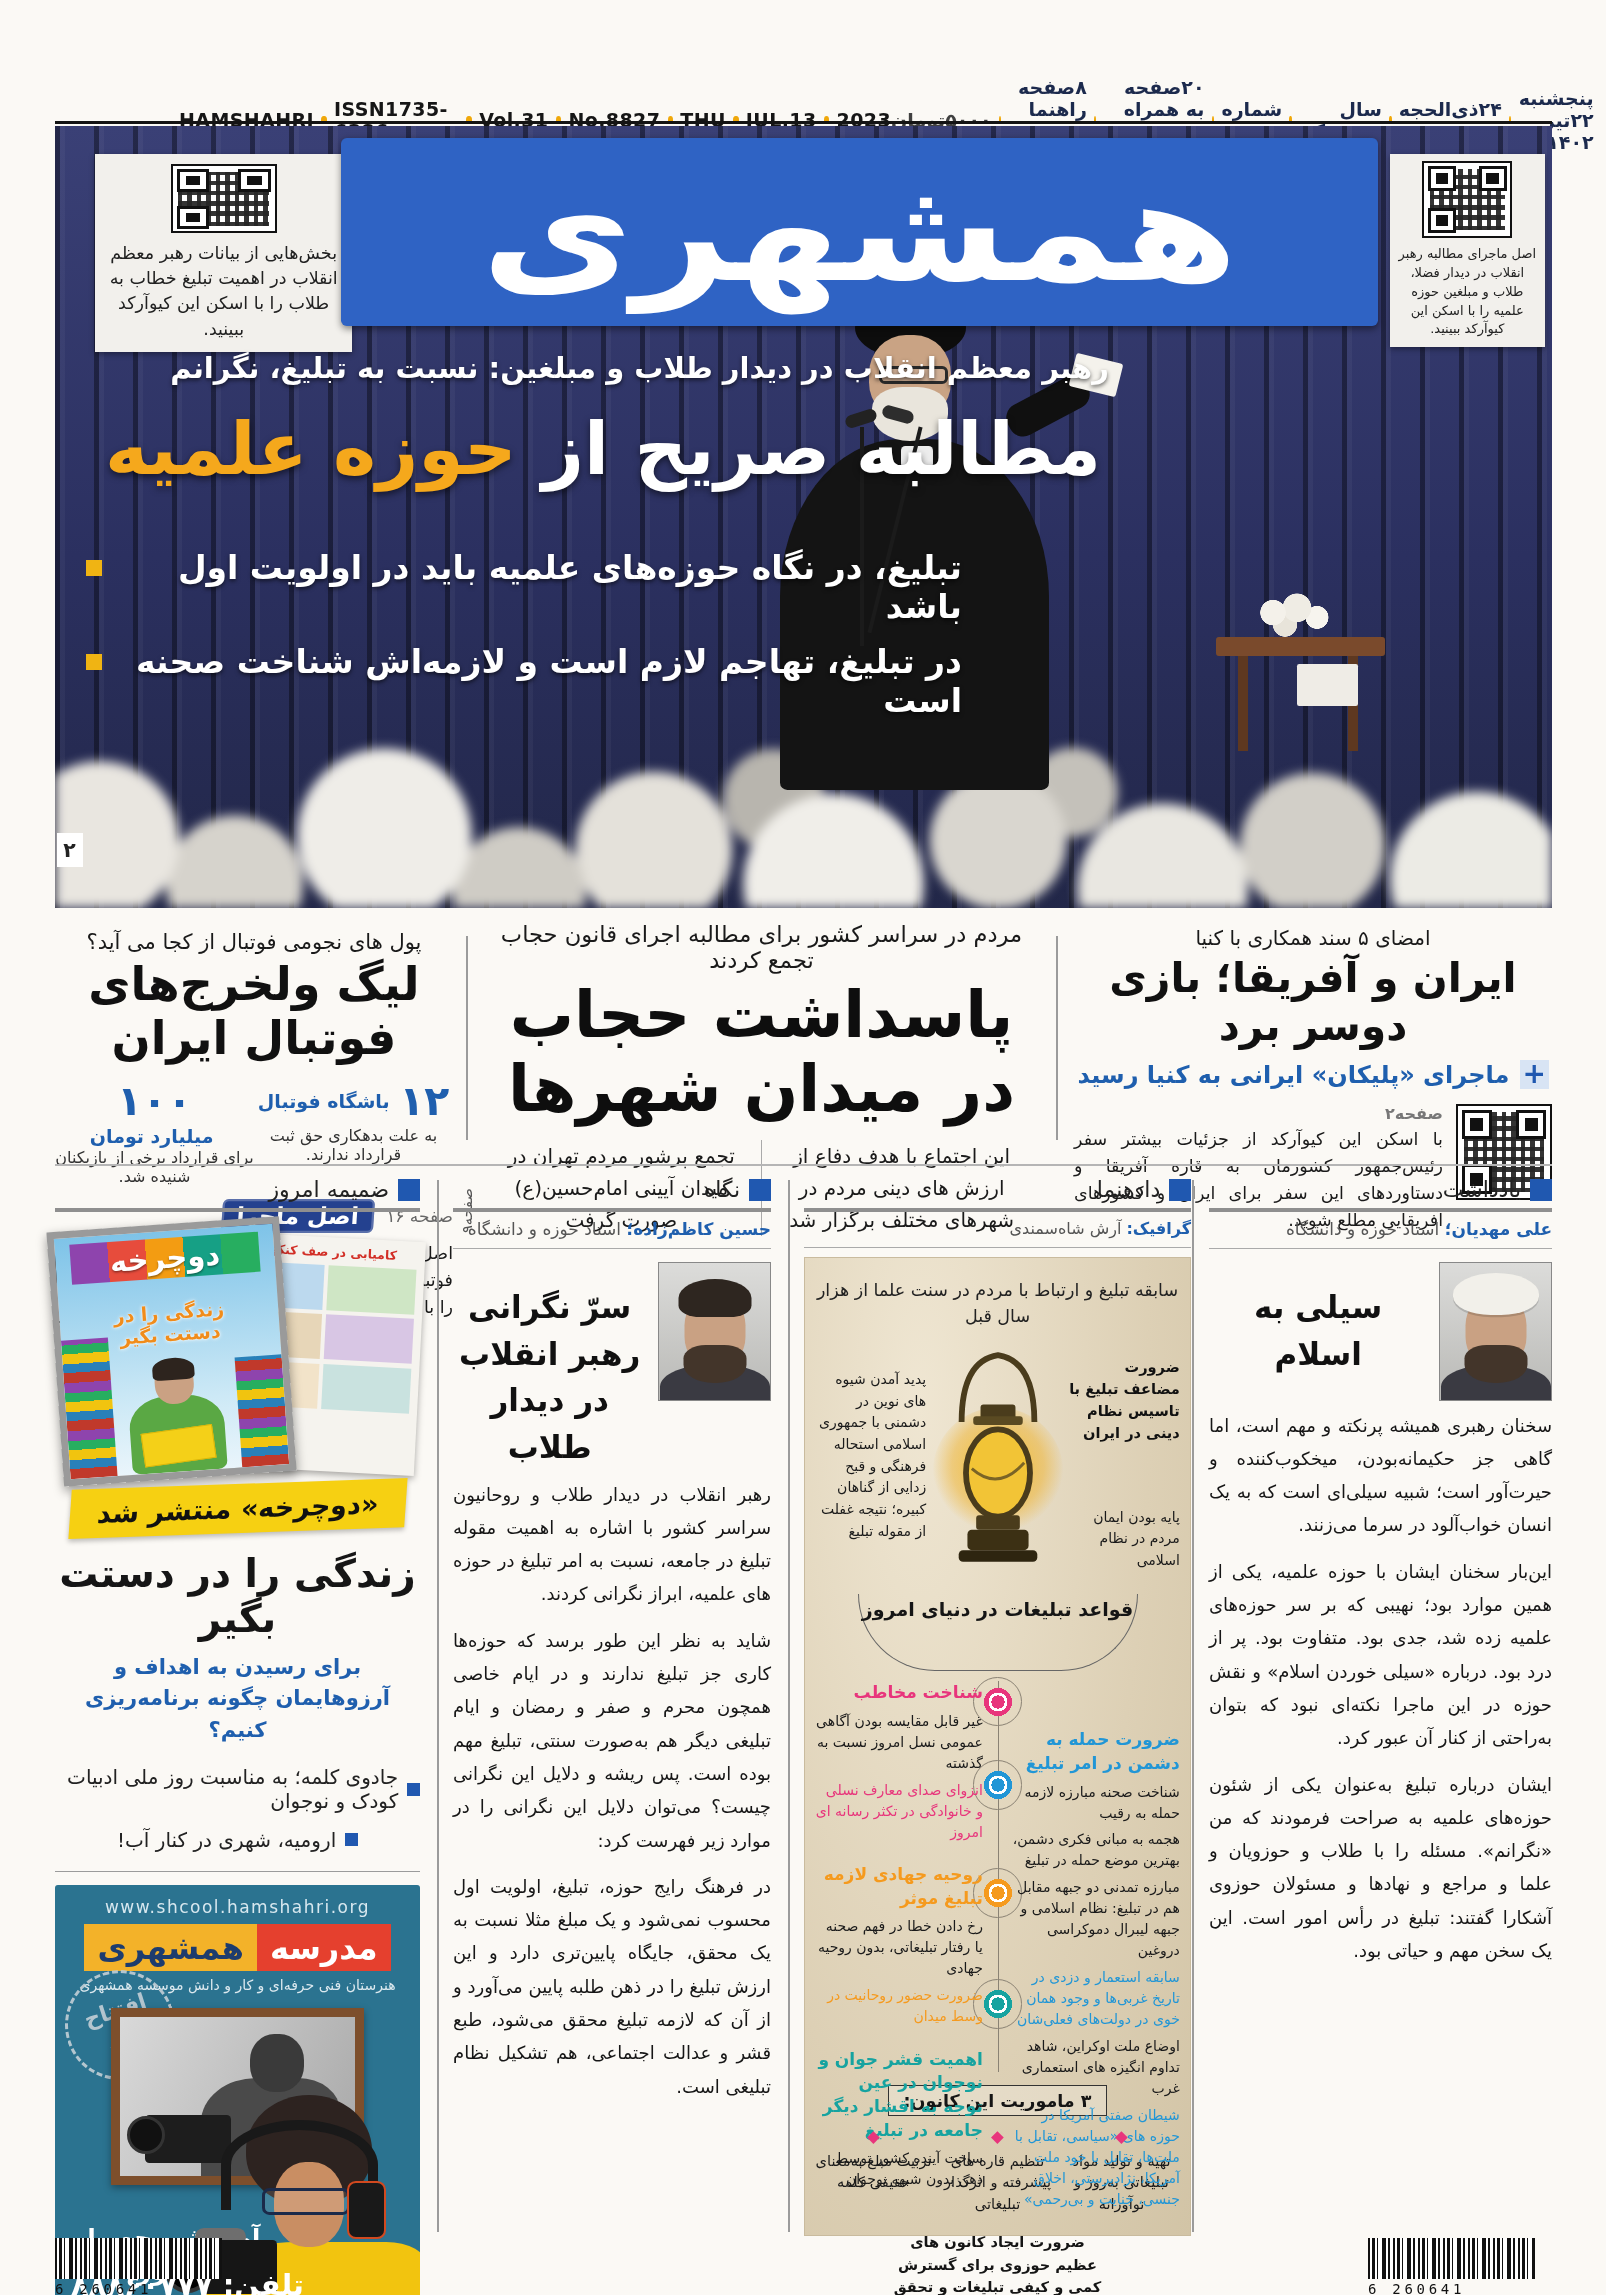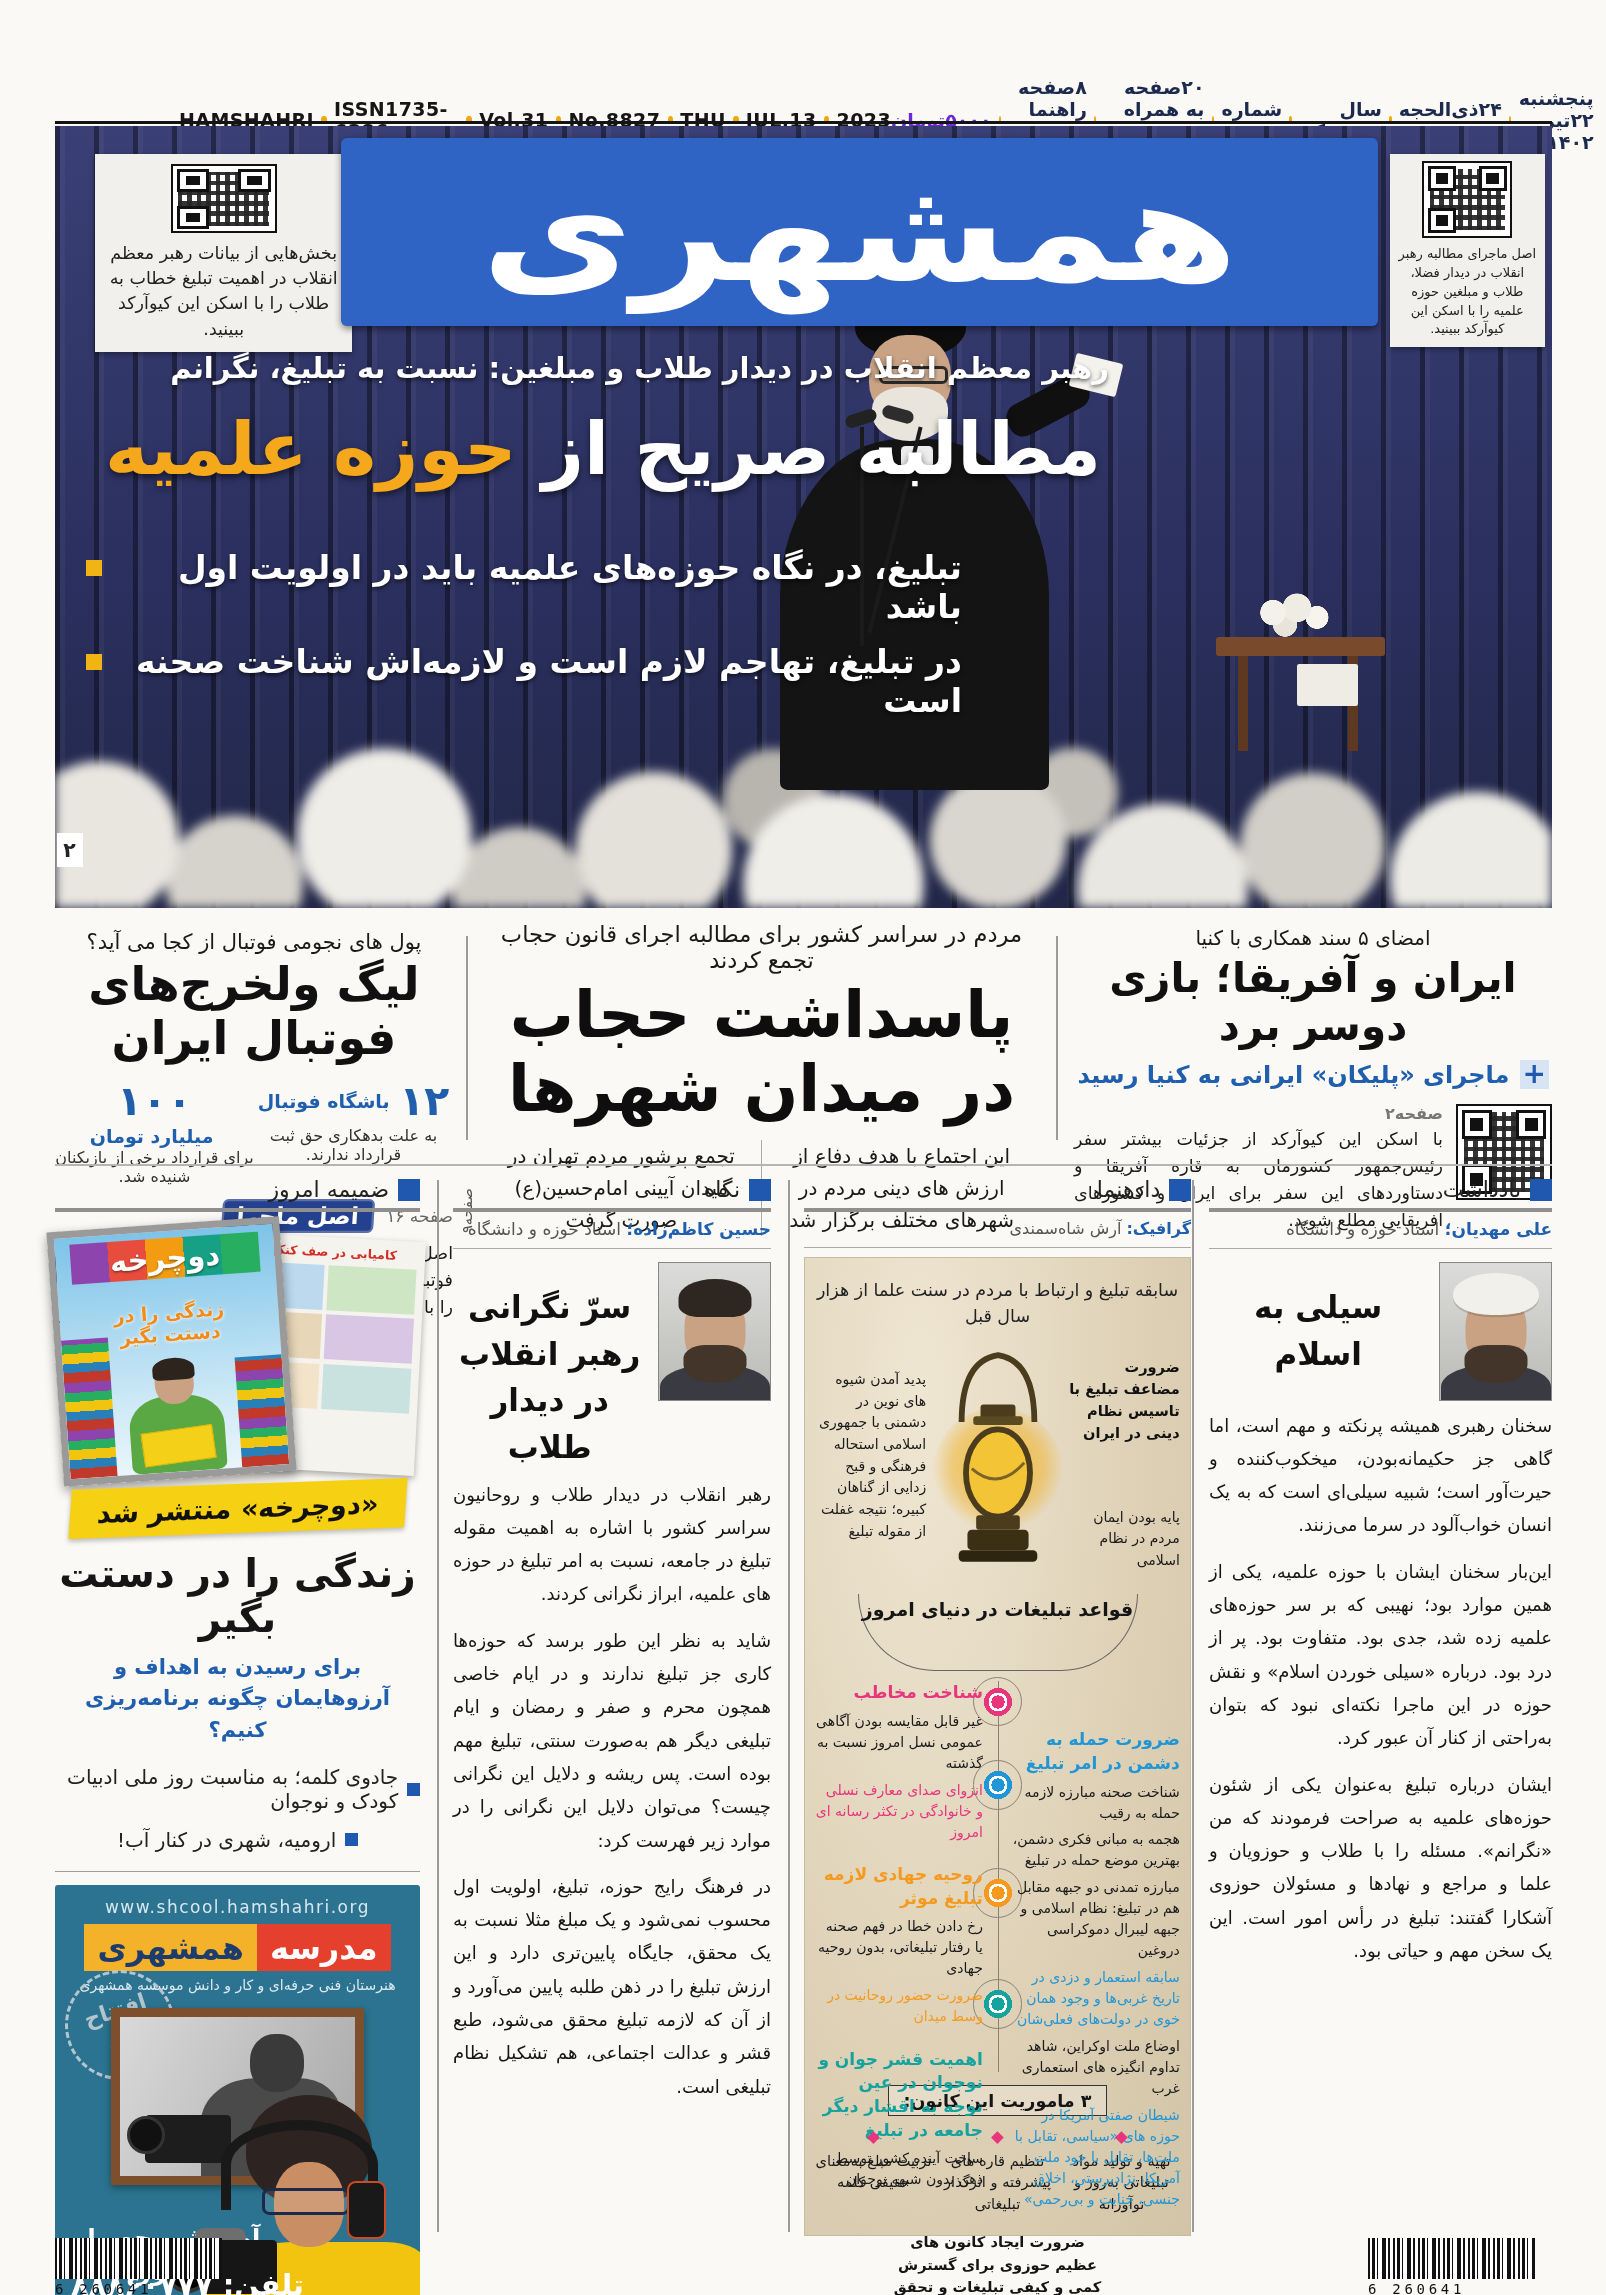--- a/index.html
+++ b/index.html
@@ -5,21 +5,21 @@
   html,body{margin:0;padding:0;background:#e9e7e2;}
   #canvas{position:relative;width:1607px;height:2295px;background:#fbf9f5;
           font-family:"DejaVu Sans",sans-serif;overflow:hidden;}
   
   .topmeta{position:absolute;left:55px;top:76px;width:1497px;display:flex;
            justify-content:space-between;align-items:center;}
   .meta-en{display:flex;align-items:center;gap:7.3px;font-size:19px;font-weight:bold;color:#161616;
            letter-spacing:0.4px;padding-left:124px;}
   .meta-fa{display:flex;direction:rtl;align-items:center;gap:7.3px;font-size:19px;font-weight:bold;color:#1c2a4d;}
   .dot{width:7.3px;height:7.3px;border-radius:50%;background:#f0a80a;display:inline-block;}
-  .meta-fa .price{color:#6d28d9;}
+  .meta-fa .price{color:#404040;}
   .toprule{position:absolute;left:55px;top:121px;width:1497px;height:2.9px;background:#141414;}
   
   .photo{position:absolute;left:55px;top:126px;width:1497px;height:782px;overflow:hidden;
          background:repeating-linear-gradient(90deg,rgba(0,0,0,.38) 0 5.1px,rgba(255,255,255,.04) 5.1px 10.2px,transparent 10.2px 39px),
                     linear-gradient(#3a4076,#2b3060 55%,#222748);}
   .crowd{position:absolute;left:0;right:0;bottom:0;height:241px;filter:blur(5.1px);
     background-image:
       radial-gradient(circle 80px at 3% 72%,#e9e6e0 0 98%,transparent 100%),
       radial-gradient(circle 69px at 12% 90%,#d6d3cc 0 98%,transparent 100%),
       radial-gradient(circle 88px at 22% 70%,#efede8 0 98%,transparent 100%),

